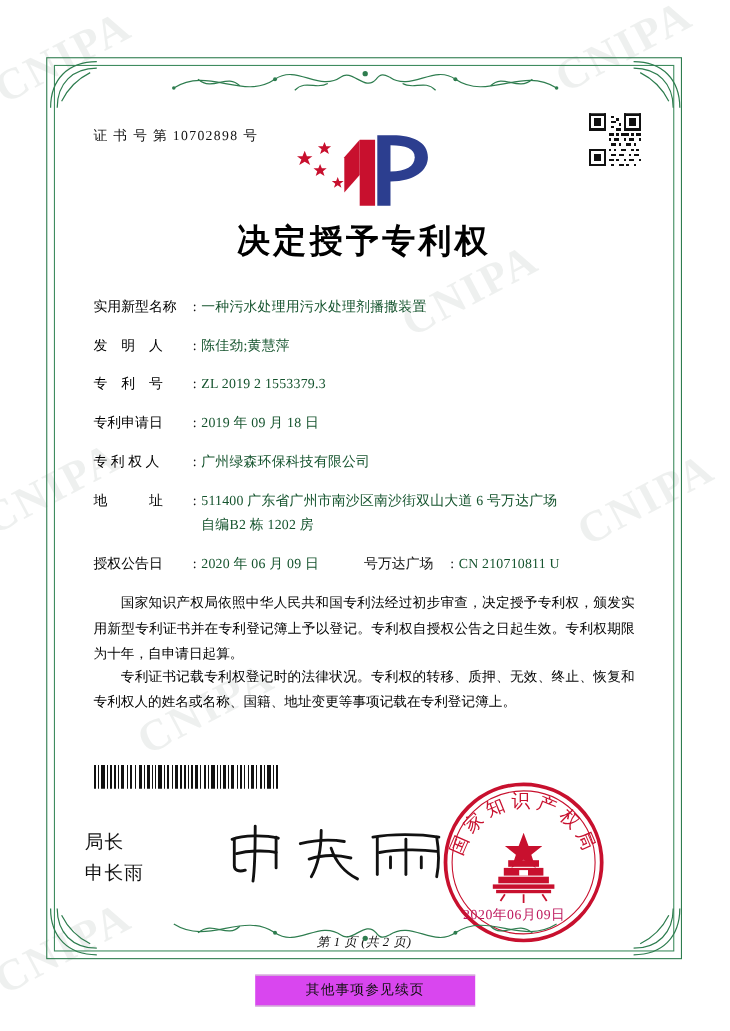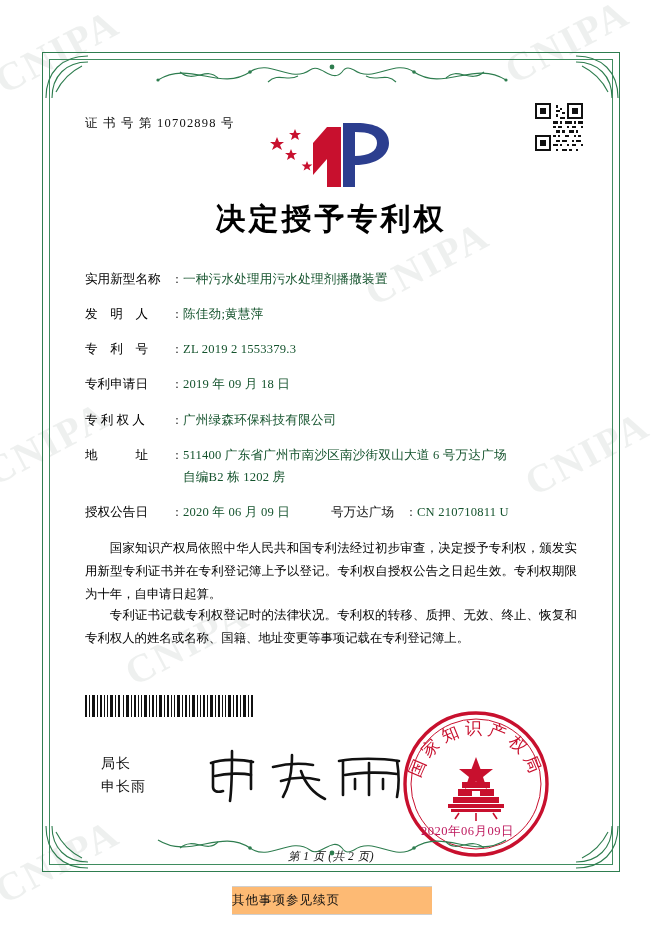--- a/index.html
+++ b/index.html
@@ -203,23 +203,23 @@
     position: absolute;
     left: 36px;
     top: 636px;
     width: 170px;
     height: 22px;
   }
 
   
   .sig-label {
     position: absolute;
-    left: 52px;
+    left: 28px;
     top: 693px;
-    font-size: 14px;
+    font-size: 17px;
     line-height: 1.65;
     letter-spacing: 1px;
   }
   .sig-script {
     position: absolute;
     left: 148px;
     top: 688px;
     width: 220px;
     height: 58px;
   }
@@ -251,26 +251,27 @@
     letter-spacing: 0.5px;
     font-style: italic;
   }
 
   
   .footer-note {
     position: absolute;
     left: 232px;
     top: 886px;
     width: 200px;
+    text-align: center;
     font-size: 12.5px;
     letter-spacing: 1px;
     border-top: 0.8px solid #cfcfcf;
     border-bottom: 0.8px solid #cfcfcf;
     padding: 5px 0;
-    background: #fdba74;
+    background: #d946ef;
     z-index: 2;
   }
 </style>
 </head>
 <body>
 
 <div class="watermark-layer">
   <div class="wm" style="left:-10px;  top:28px;">CNIPA</div>
   <div class="wm" style="left:500px;  top:18px;">CNIPA</div>
   <div class="wm" style="left:360px;  top:240px;">CNIPA</div>

